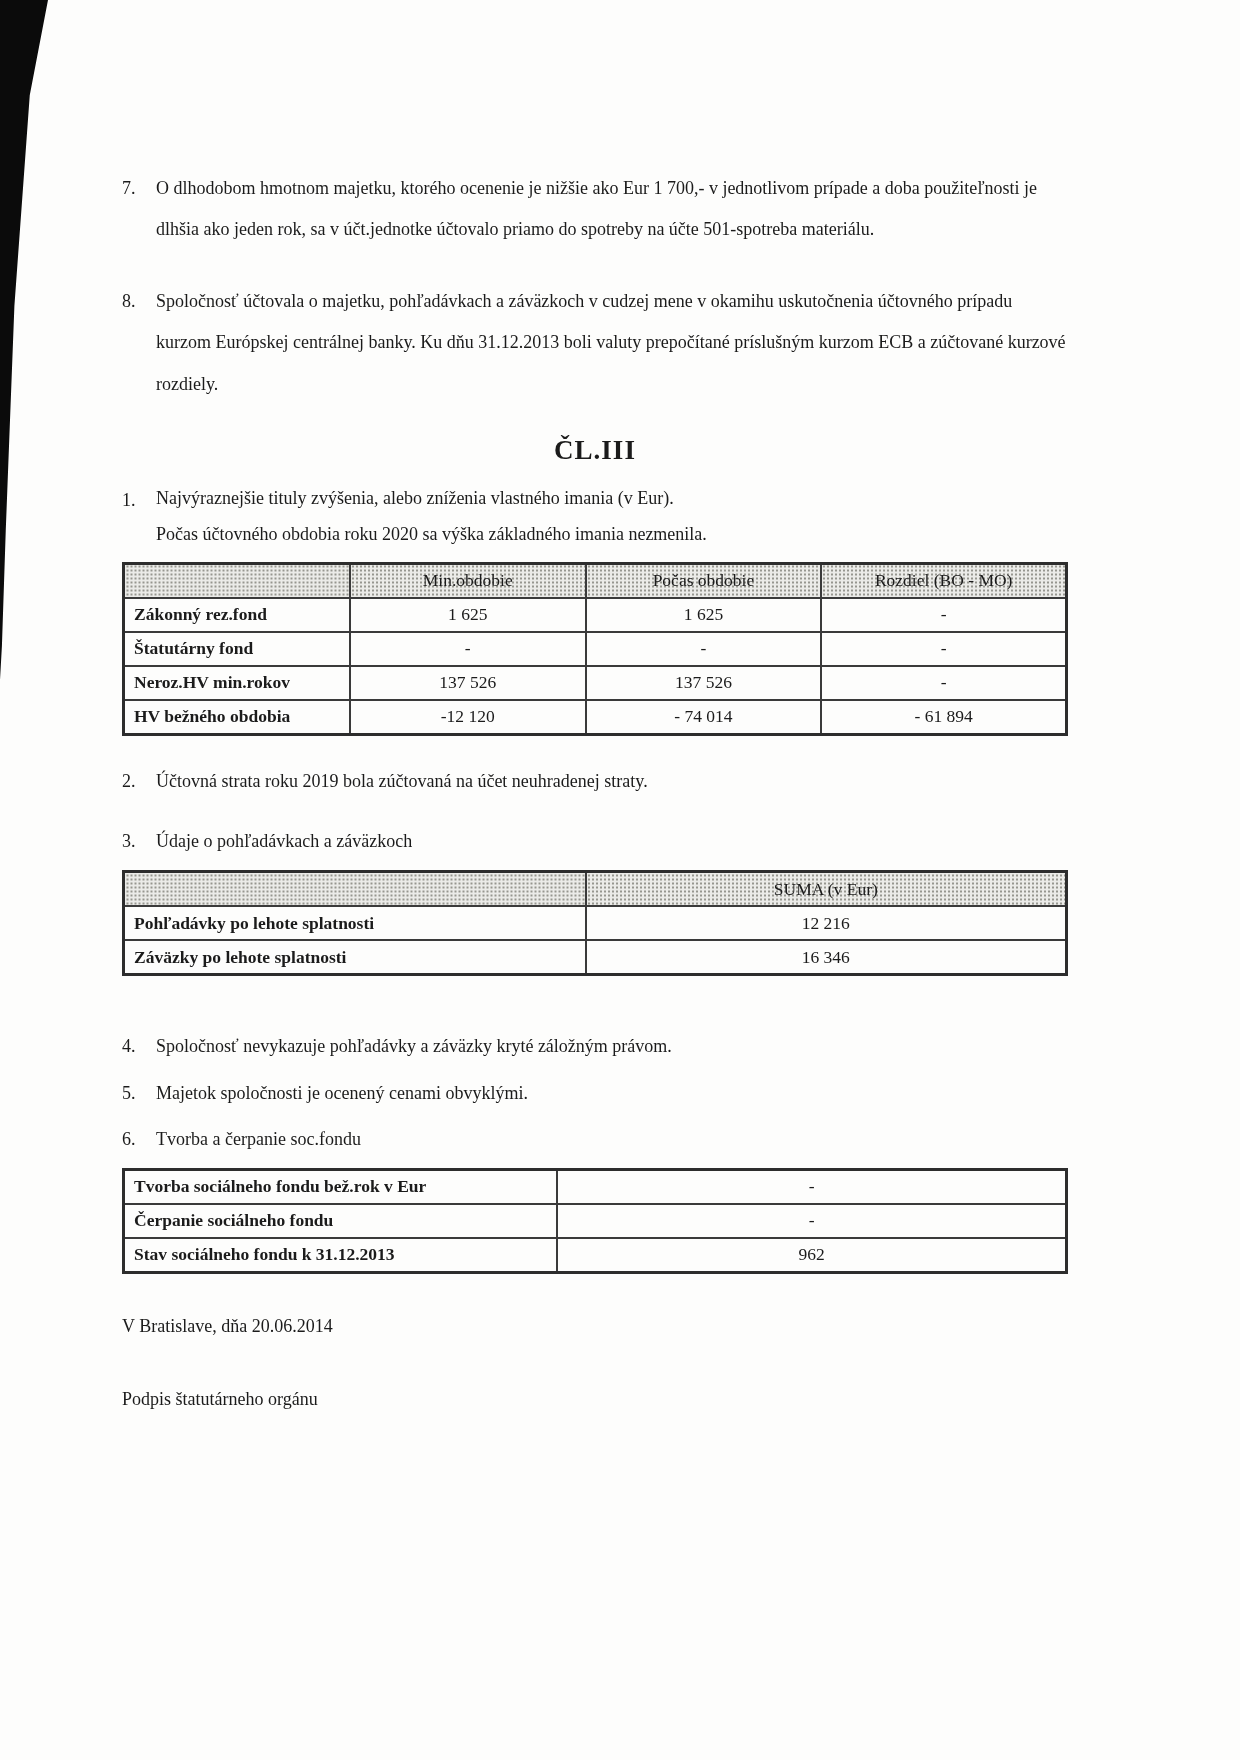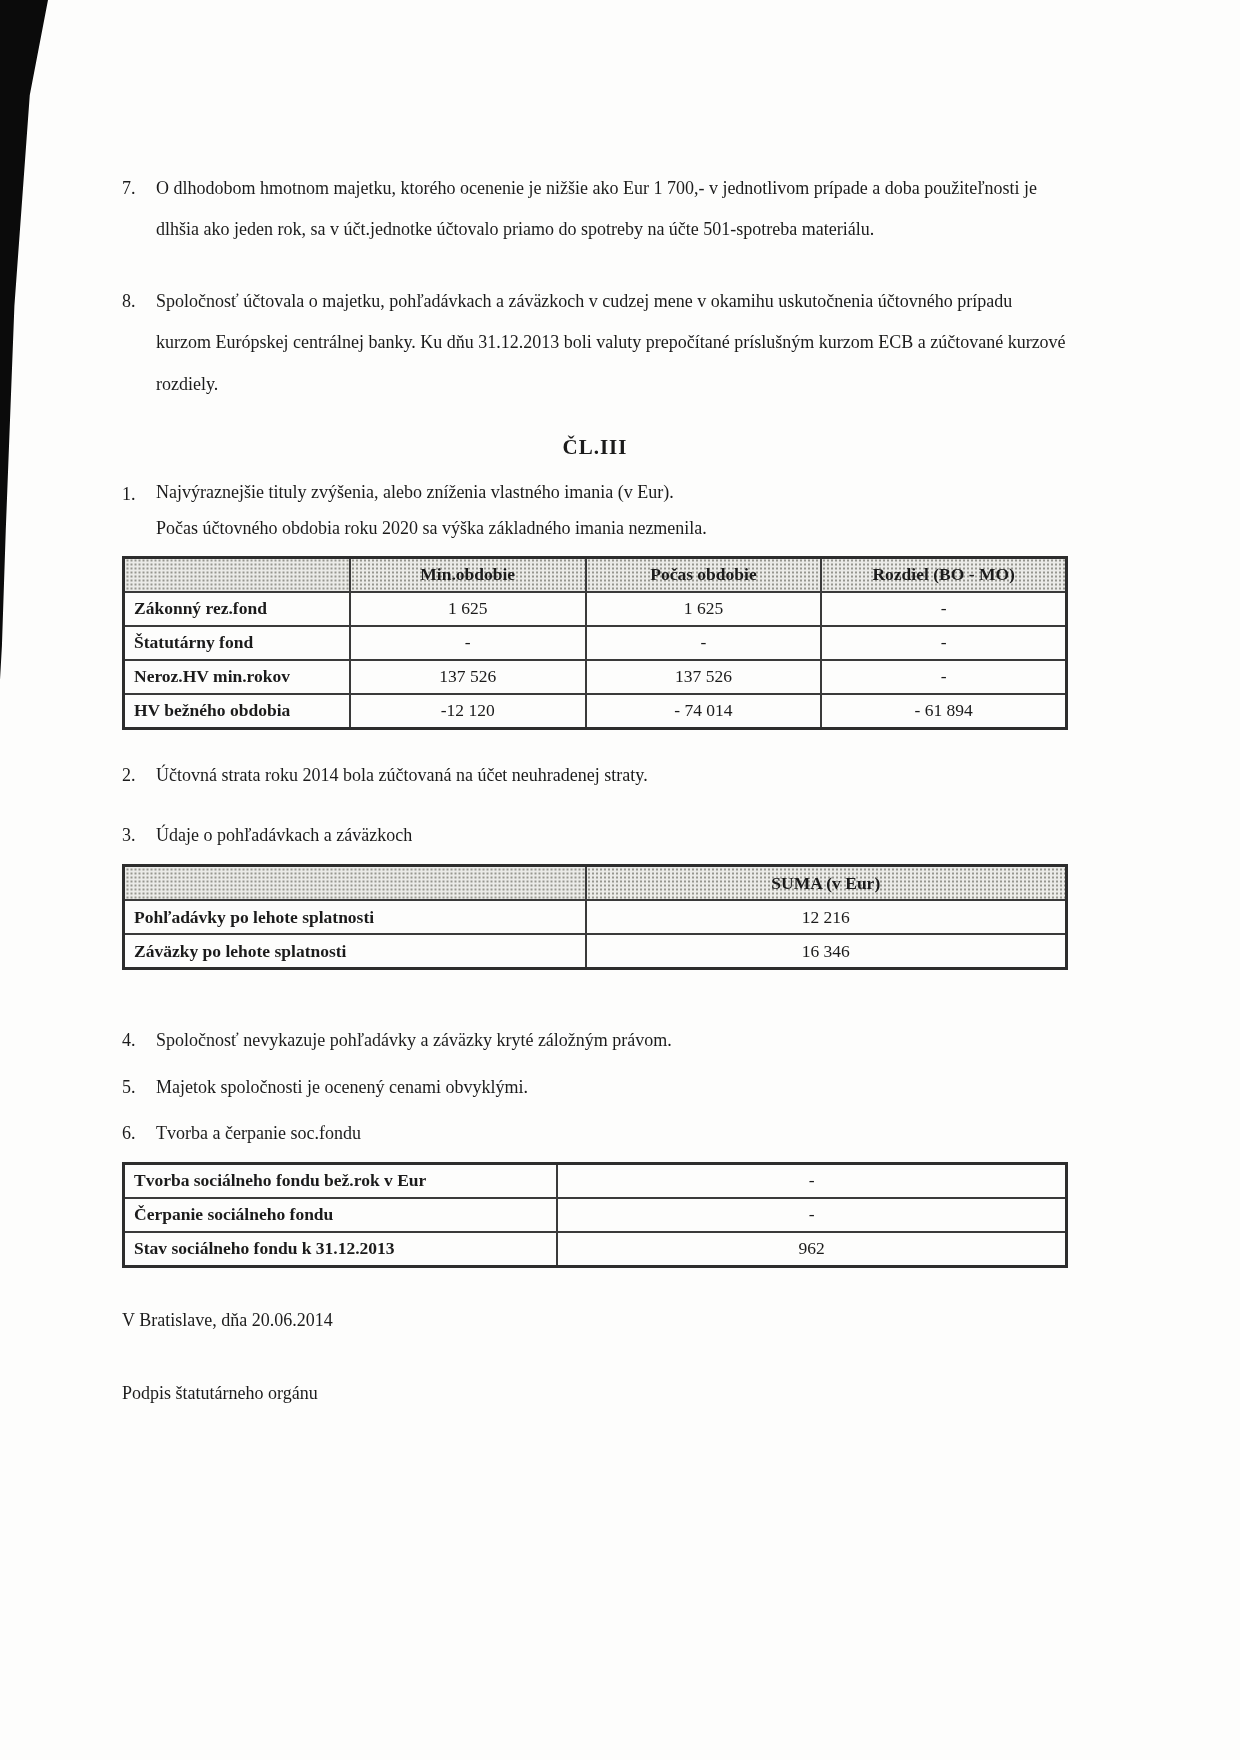--- a/index.html
+++ b/index.html
@@ -21,39 +21,39 @@
   .content {
     position:absolute; left:122px; top:168px; width:946px;
     font-size:18px;
   }
   .li { display:flex; }
   .num { flex:0 0 34px; width:34px; line-height:2.3; }
   .li-text { flex:1; }
   .wide .li-text, .wide .num { line-height:2.3; }
   .wide { margin-bottom:30px; }
   .heading {
-    text-align:center; font-weight:bold; font-size:21px;
+    text-align:center; font-weight:bold; font-size:27px;
     letter-spacing:1px; margin:10px 0 14px 0;
   }
   .item1 .li-text { line-height:2.0; }
   .item1 .line { display:block; }
   .item1 { margin-bottom:10px; }
 
   table.doc-table {
     width:100%; border-collapse:collapse;
     font-size:17.5px;
     border:3px solid #2d2d2d;
   }
   table.doc-table th, table.doc-table td {
     border:2px solid #3a3a3a;
     padding:3px 9px;
     height:26px;
   }
   .stipple {
-    font-weight:bold; text-align:center;
+    font-weight:normal; text-align:center;
     background-color:#ebebe8;
     background-image: radial-gradient(circle, #96968f 1px, rgba(0,0,0,0) 1.15px);
     background-size:4px 4px;
   }
   td.lbl { font-weight:bold; text-align:left; }
   td.val { text-align:center; font-weight:normal; }
 
   .t1 { margin-bottom:28px; }
   .t2 { margin:8px 0 53px 0; }
   .t3 { margin:10px 14px 0 0; }
@@ -131,21 +131,21 @@
         <td class="lbl">HV bežného obdobia</td>
         <td class="val">-12 120</td>
         <td class="val">- 74 014</td>
         <td class="val">- 61 894</td>
       </tr>
     </tbody>
       </table>
 
     <div class="li tight">
       <span class="num">2.</span>
-      <span class="li-text">Účtovná strata roku 2014 bola  zúčtovaná na účet neuhradenej straty.</span>
+      <span class="li-text">Účtovná strata roku 2019 bola  zúčtovaná na účet neuhradenej straty.</span>
     </div>
 
     <div class="li tight pre-gap">
       <span class="num">3.</span>
       <span class="li-text">Údaje o pohľadávkach a záväzkoch</span>
     </div>
 
     <table class="doc-table t2">
       <colgroup>
           <col style="width:49%">

